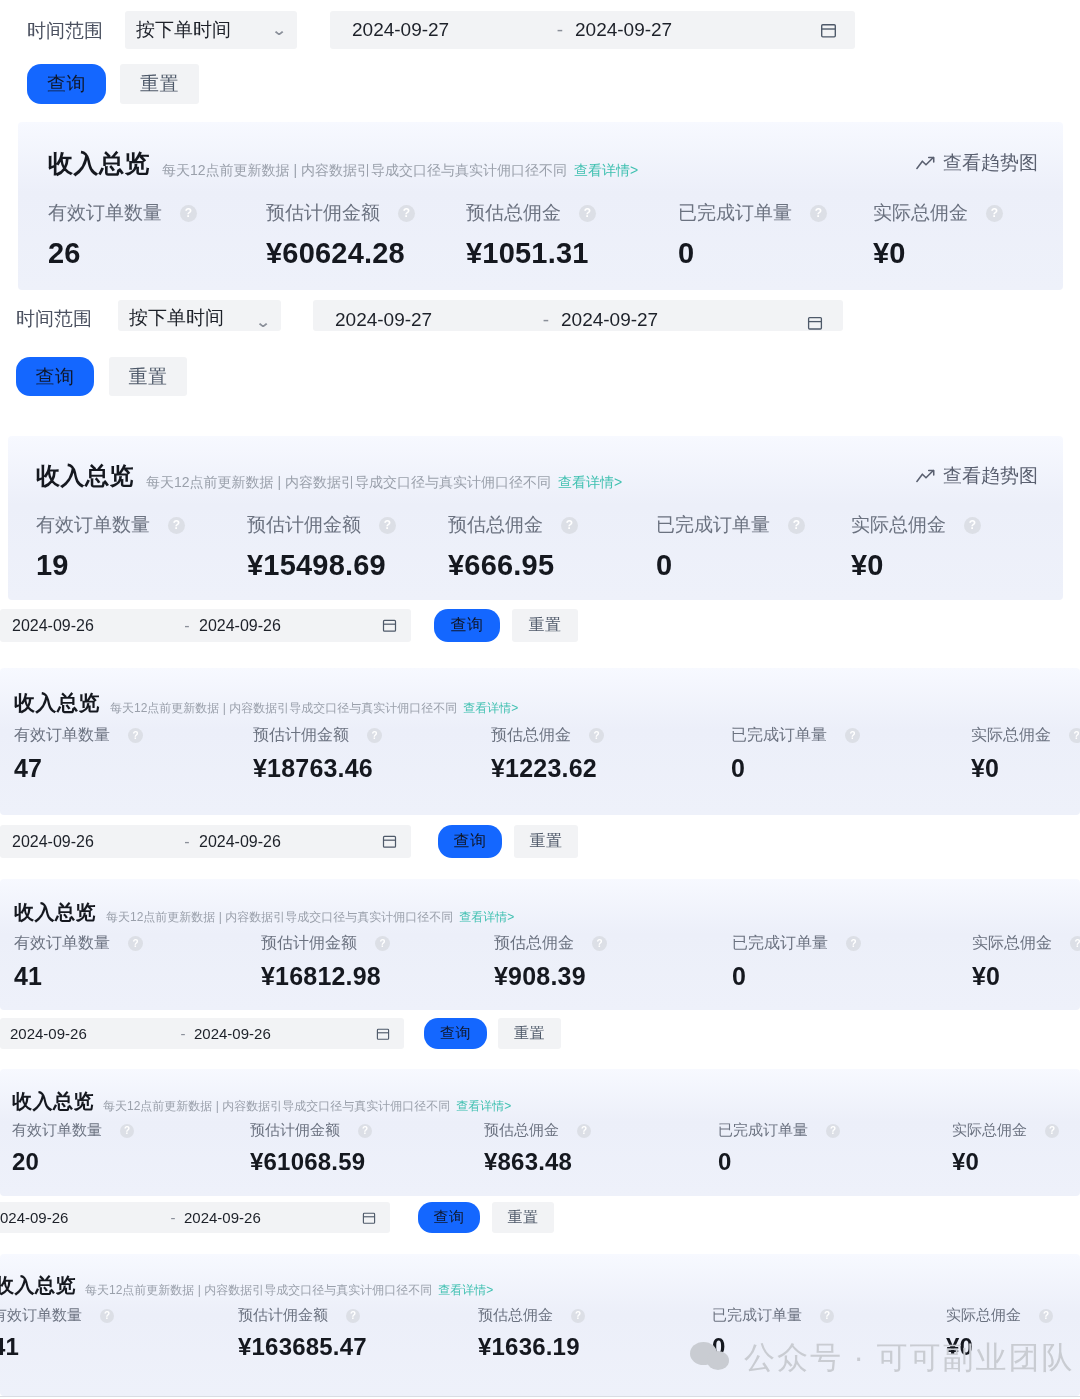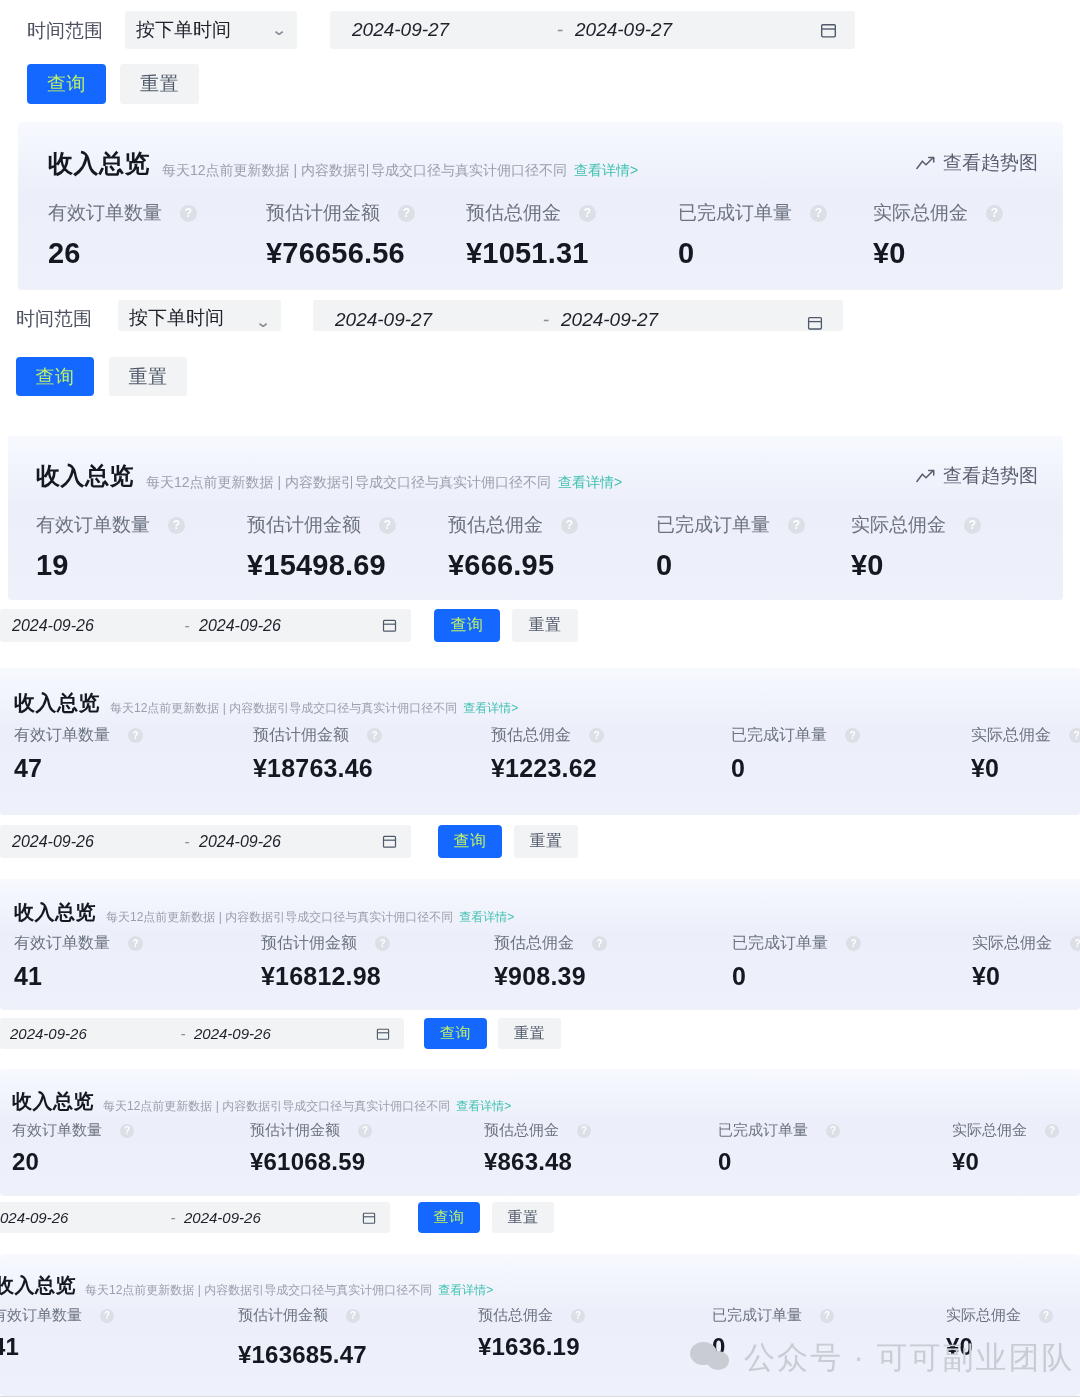--- a/index.html
+++ b/index.html
@@ -24,30 +24,30 @@
     display: flex; align-items: center; justify-content: space-between;
     color: #1d2129; white-space: nowrap;
   }
   .fselect .cv { padding-left: 11px; }
   .chev {
     display: inline-block; color: #8a8f99; padding-right: 10px;
     font-weight: 600; transform: scaleX(1.25);
   }
   .fdate {
     position: absolute; background: #f2f3f5; border-radius: 3px;
-    display: flex; align-items: center; color: #1d2129; white-space: nowrap; font-style: italic;
+    display: flex; align-items: center; color: #1d2129; white-space: nowrap;
   }
   .fdate .d1, .fdate .d2 { flex: none; }
   .fdate .dash { flex: none; color: #8a8f99; text-align: center; }
   .calicon { margin-left: auto; color: #4e5969; display:flex; align-items:center; }
   .calicon svg { display: block; }
 
   .btn-primary {
-    position: absolute; background: #1467ff; color: #bef264;
-    border-radius: 4px; display: flex; align-items: center;
+    position: absolute; background: #1467ff; color: #0f172a;
+    border-radius: 14px; display: flex; align-items: center;
     justify-content: center; white-space: nowrap; letter-spacing: .5px;
   }
   .btn-ghost {
     position: absolute; background: #f2f3f5; color: #4e5969;
     border-radius: 3px; display: flex; align-items: center;
     justify-content: center; white-space: nowrap; letter-spacing: .5px;
   }
 
   
   .card {
@@ -143,21 +143,21 @@
             <span>有效订单数量</span>
             <span class="qmark" style="width:17px;height:17px;font-size:12px;">?</span>
           </div>
           <div class="m-value" style="font-size:29px; margin-top:11px;">26</div>
         </div>
         <div class="metric" style="left:248px;">
           <div class="m-label" style="font-size:19px;">
             <span>预估计佣金额</span>
             <span class="qmark" style="width:17px;height:17px;font-size:12px;">?</span>
           </div>
-          <div class="m-value" style="font-size:29px; margin-top:11px;">¥76656.56</div>
+          <div class="m-value" style="font-size:29px; margin-top:11px;">¥60624.28</div>
         </div>
         <div class="metric" style="left:448px;">
           <div class="m-label" style="font-size:19px;">
             <span>预估总佣金</span>
             <span class="qmark" style="width:17px;height:17px;font-size:12px;">?</span>
           </div>
           <div class="m-value" style="font-size:29px; margin-top:11px;">¥1051.31</div>
         </div>
         <div class="metric" style="left:660px;">
           <div class="m-label" style="font-size:19px;">
@@ -479,21 +479,21 @@
             <span>有效订单数量</span>
             <span class="qmark" style="width:14px;height:14px;font-size:10px;">?</span>
           </div>
           <div class="m-value" style="font-size:24px; margin-top:8px;">41</div>
         </div>
         <div class="metric" style="left:238px;">
           <div class="m-label" style="font-size:15px;">
             <span>预估计佣金额</span>
             <span class="qmark" style="width:14px;height:14px;font-size:10px;">?</span>
           </div>
-          <div class="m-value" style="font-size:24px; margin-top:16px;">¥163685.47</div>
+          <div class="m-value" style="font-size:24px; margin-top:8px;">¥163685.47</div>
         </div>
         <div class="metric" style="left:478px;">
           <div class="m-label" style="font-size:15px;">
             <span>预估总佣金</span>
             <span class="qmark" style="width:14px;height:14px;font-size:10px;">?</span>
           </div>
           <div class="m-value" style="font-size:24px; margin-top:8px;">¥1636.19</div>
         </div>
         <div class="metric" style="left:712px;">
           <div class="m-label" style="font-size:15px;">

